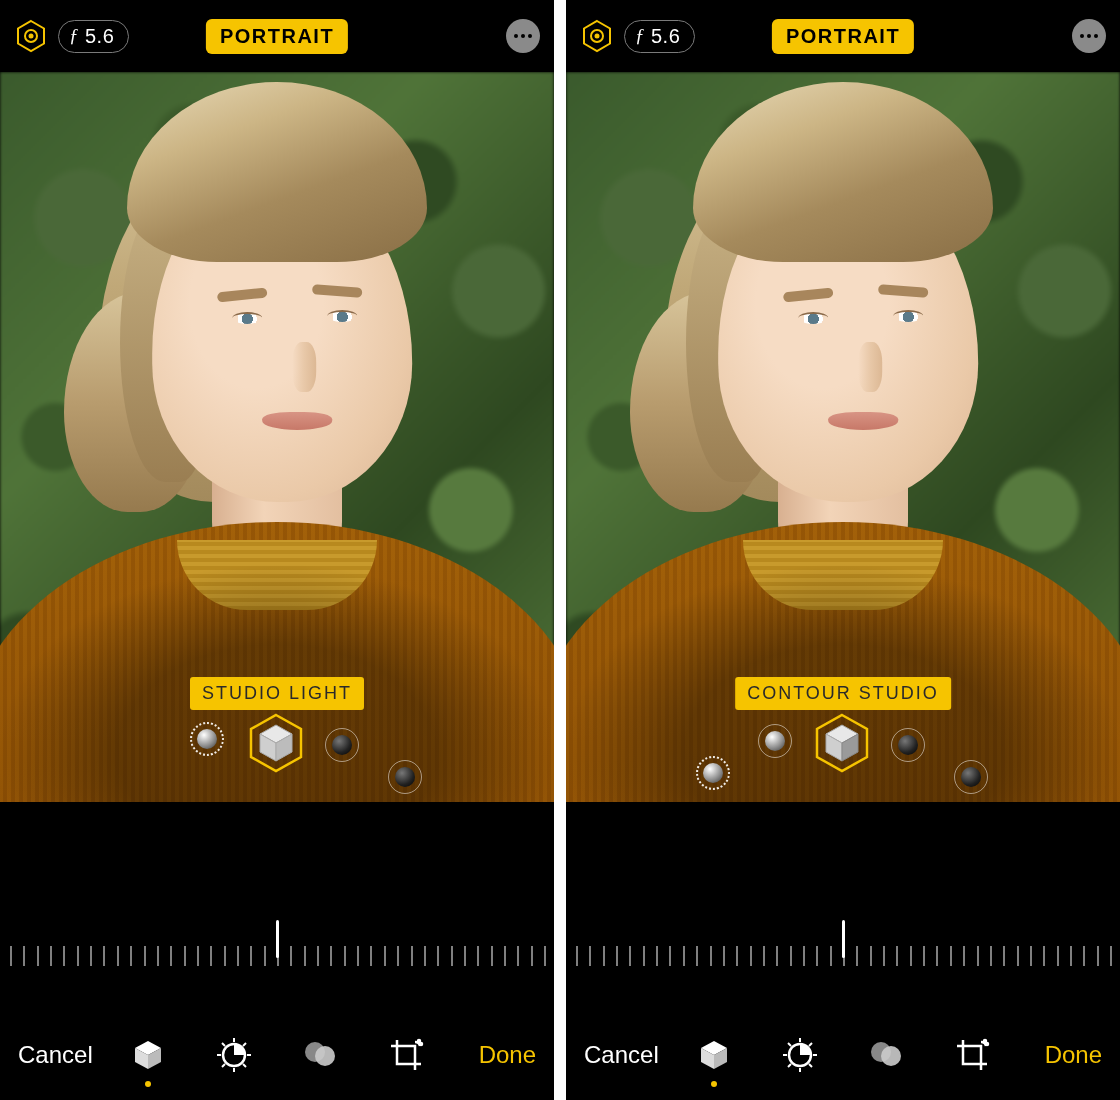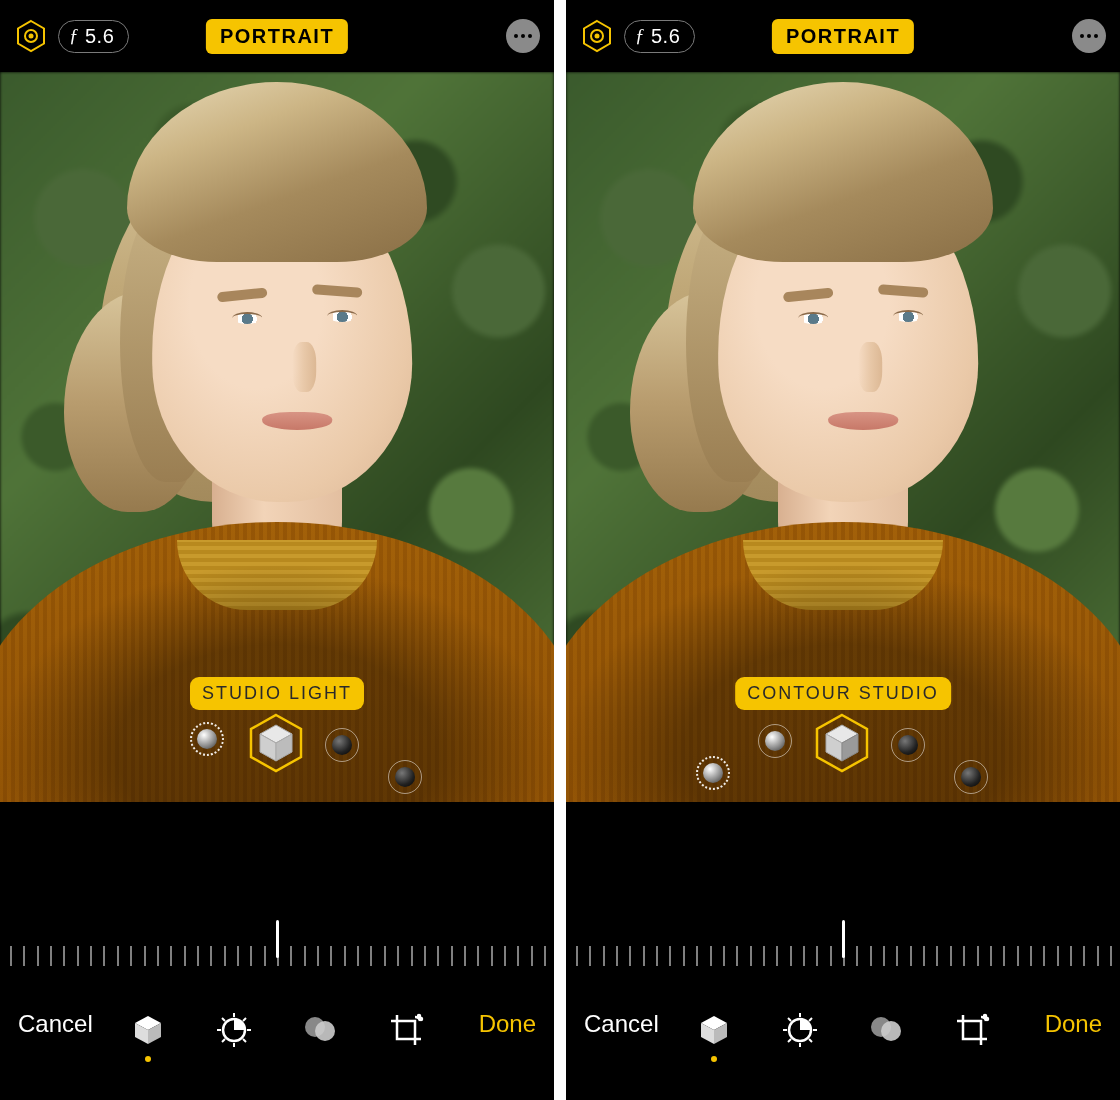--- a/index.html
+++ b/index.html
@@ -213,21 +213,21 @@
     position: absolute;
     bottom: 92px;
     left: 50%;
     transform: translateX(-50%);
     background: #f6c400;
     color: #2a2a2a;
     font-size: 18px;
     font-weight: 500;
     letter-spacing: 2px;
     padding: 6px 12px;
-    border-radius: 9px;
+    border-radius: 3px;
     z-index:5;
   }
 
   
   .light-arc {
     position: absolute;
     bottom: -10px; left: 0; right: 0;
     height: 120px;
     z-index:4;
   }
@@ -287,21 +287,21 @@
     background: #fff;
     border-radius: 2px;
   }
 
   
   .toolbar {
     position: absolute;
     bottom: 0; left: 0; right: 0;
     height: 90px;
     display: flex;
-    align-items: flex-start;
+    align-items: center;
     padding: 0 18px;
   }
   .tb-left, .tb-right {
     font-size: 24px;
     font-weight: 400;
   }
   .tb-left { color: #fff; }
   .tb-right { color: #f6c400; margin-left: auto; }
   .tb-icons {
     position: absolute;

